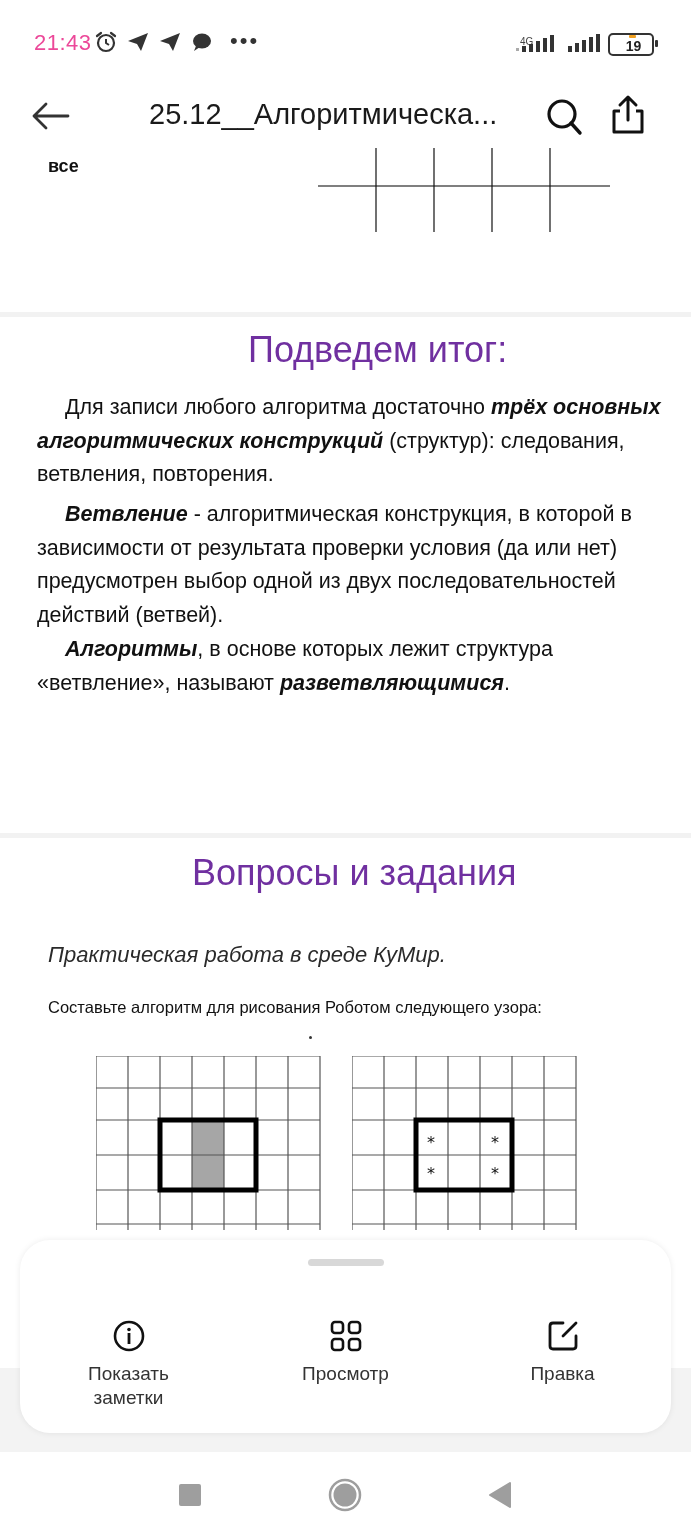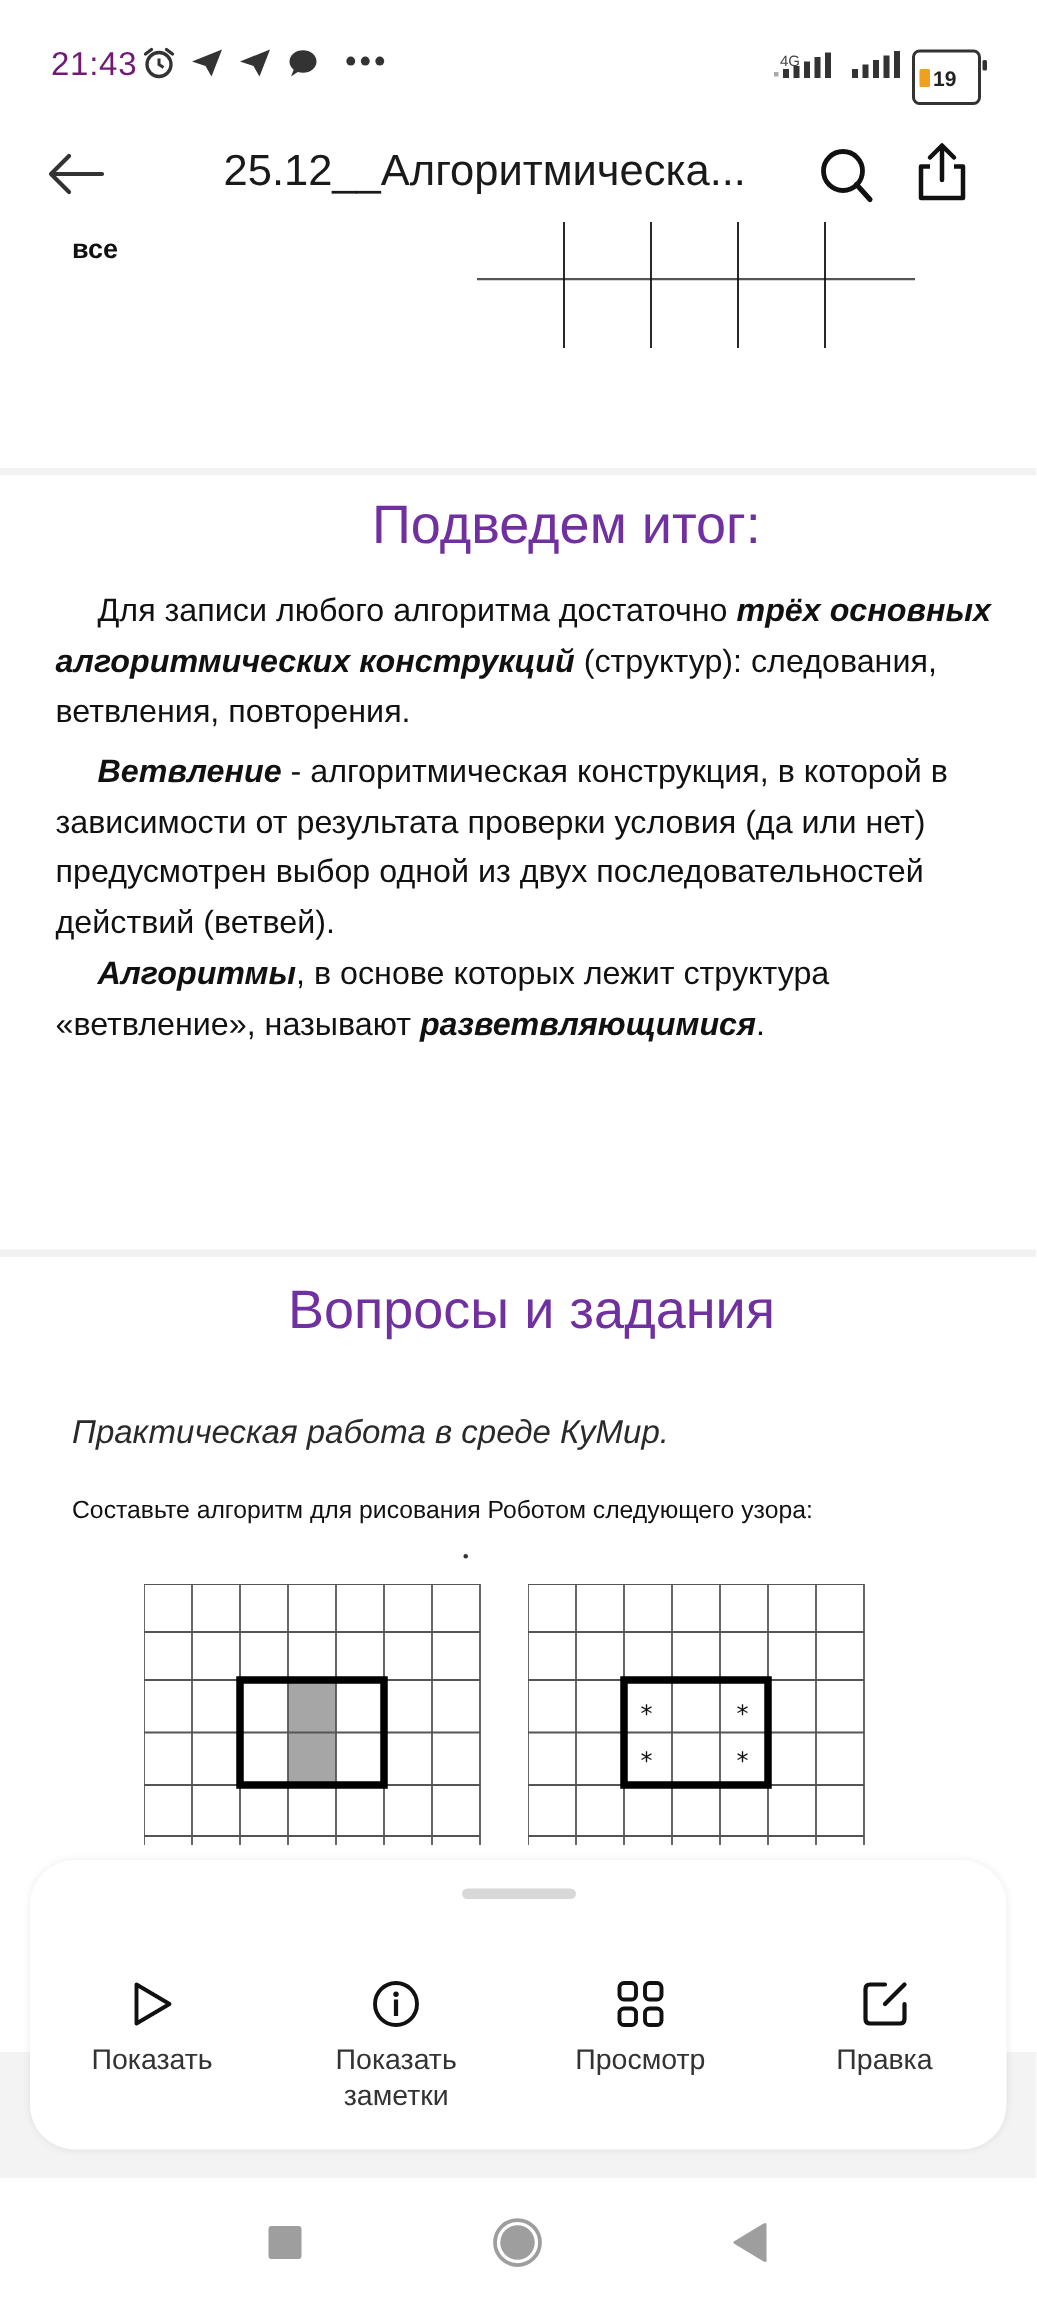--- a/index.html
+++ b/index.html
@@ -1,26 +1,26 @@
 <!DOCTYPE html>
 <html><head>
 <meta charset="utf-8">
 <style>
   * { box-sizing: border-box; margin: 0; padding: 0; }
   html, body { width: 691px; height: 1536px; overflow: hidden; background: #ffffff; }
   body { position: relative; font-family: "Liberation Sans", "DejaVu Sans", sans-serif; color: #1a1a1a; }
 
   
   .status-bar { position: absolute; top: 0; left: 0; width: 691px; height: 80px; background: #fff; }
-  .sb-time { position: absolute; left: 34px; top: 30px; font-size: 22px; color: #701a75; letter-spacing: 0.5px; }
+  .sb-time { position: absolute; left: 34px; top: 30px; font-size: 22px; color: #ec4899; letter-spacing: 0.5px; }
   .sb-icons-left { position: absolute; left: 94px; top: 30px; display: flex; align-items: center; gap: 8px; }
   .sb-icon { width: 24px; height: 24px; display: inline-block; }
   .sb-dots { position: absolute; left: 230px; top: 28px; font-size: 22px; color: #333; letter-spacing: 2px; }
   .sb-4g { position: absolute; left: 520px; top: 36px; font-size: 10px; color: #444; }
-  .battery { width: 46px; height: 37px; border: 2.5px solid #333; border-radius: 5px; position: relative; display: flex; align-items: center; padding-left: 3px; }
+  .battery { width: 46px; height: 23px; border: 2.5px solid #333; border-radius: 5px; position: relative; display: flex; align-items: center; padding-left: 3px; flex-direction: column; }
   .battery-fill { width: 7px; height: 12px; background: #f0a020; border-radius: 1px; }
   .battery-text { font-size: 14px; color: #222; margin-left: 2px; font-weight: bold; }
   .battery-tip { position: absolute; right: -6px; top: 5px; width: 3px; height: 7px; background: #333; border-radius: 1px; }
 
   
   .toolbar { position: absolute; top: 80px; left: 0; width: 691px; height: 72px; background: #fff; }
   .tb-back { position: absolute; left: 28px; top: 14px; width: 44px; height: 44px; }
   .tb-title { position: absolute; left: 149px; top: 18px; font-size: 29px; color: #1a1a1a; white-space: nowrap; width: 390px; overflow: hidden; text-overflow: ellipsis; }
   .tb-search { position: absolute; left: 544px; top: 16px; width: 40px; height: 40px; }
   .tb-share { position: absolute; left: 608px; top: 14px; width: 40px; height: 42px; }
@@ -203,26 +203,20 @@
   </div>
 </div>
 
 <div class="bottom-band"></div>
 
 <div class="sheet">
   <div class="sheet-handle"></div>
   <div class="actions">
     <div class="action">
       <svg viewBox="0 0 36 36">
-          <path d="M8 5 L30 18 L8 31 Z" fill="none" stroke="#111" stroke-width="2.6" stroke-linejoin="round"></path>
-        </svg>
-      <span class="action-label">Показать</span>
-    </div>
-    <div class="action">
-      <svg viewBox="0 0 36 36">
           <circle cx="18" cy="18" r="14" fill="none" stroke="#111" stroke-width="2.6"></circle>
           <circle cx="18" cy="11.5" r="1.8" fill="#111"></circle>
           <rect x="16.6" y="15" width="2.8" height="11" fill="#111"></rect>
         </svg>
       <span class="action-label" style="width:100px;">Показать заметки</span>
     </div>
     <div class="action">
       <svg viewBox="0 0 36 36">
           <rect x="4" y="4" width="11" height="11" rx="3" fill="none" stroke="#111" stroke-width="2.6"></rect>
           <rect x="21" y="4" width="11" height="11" rx="3" fill="none" stroke="#111" stroke-width="2.6"></rect>

